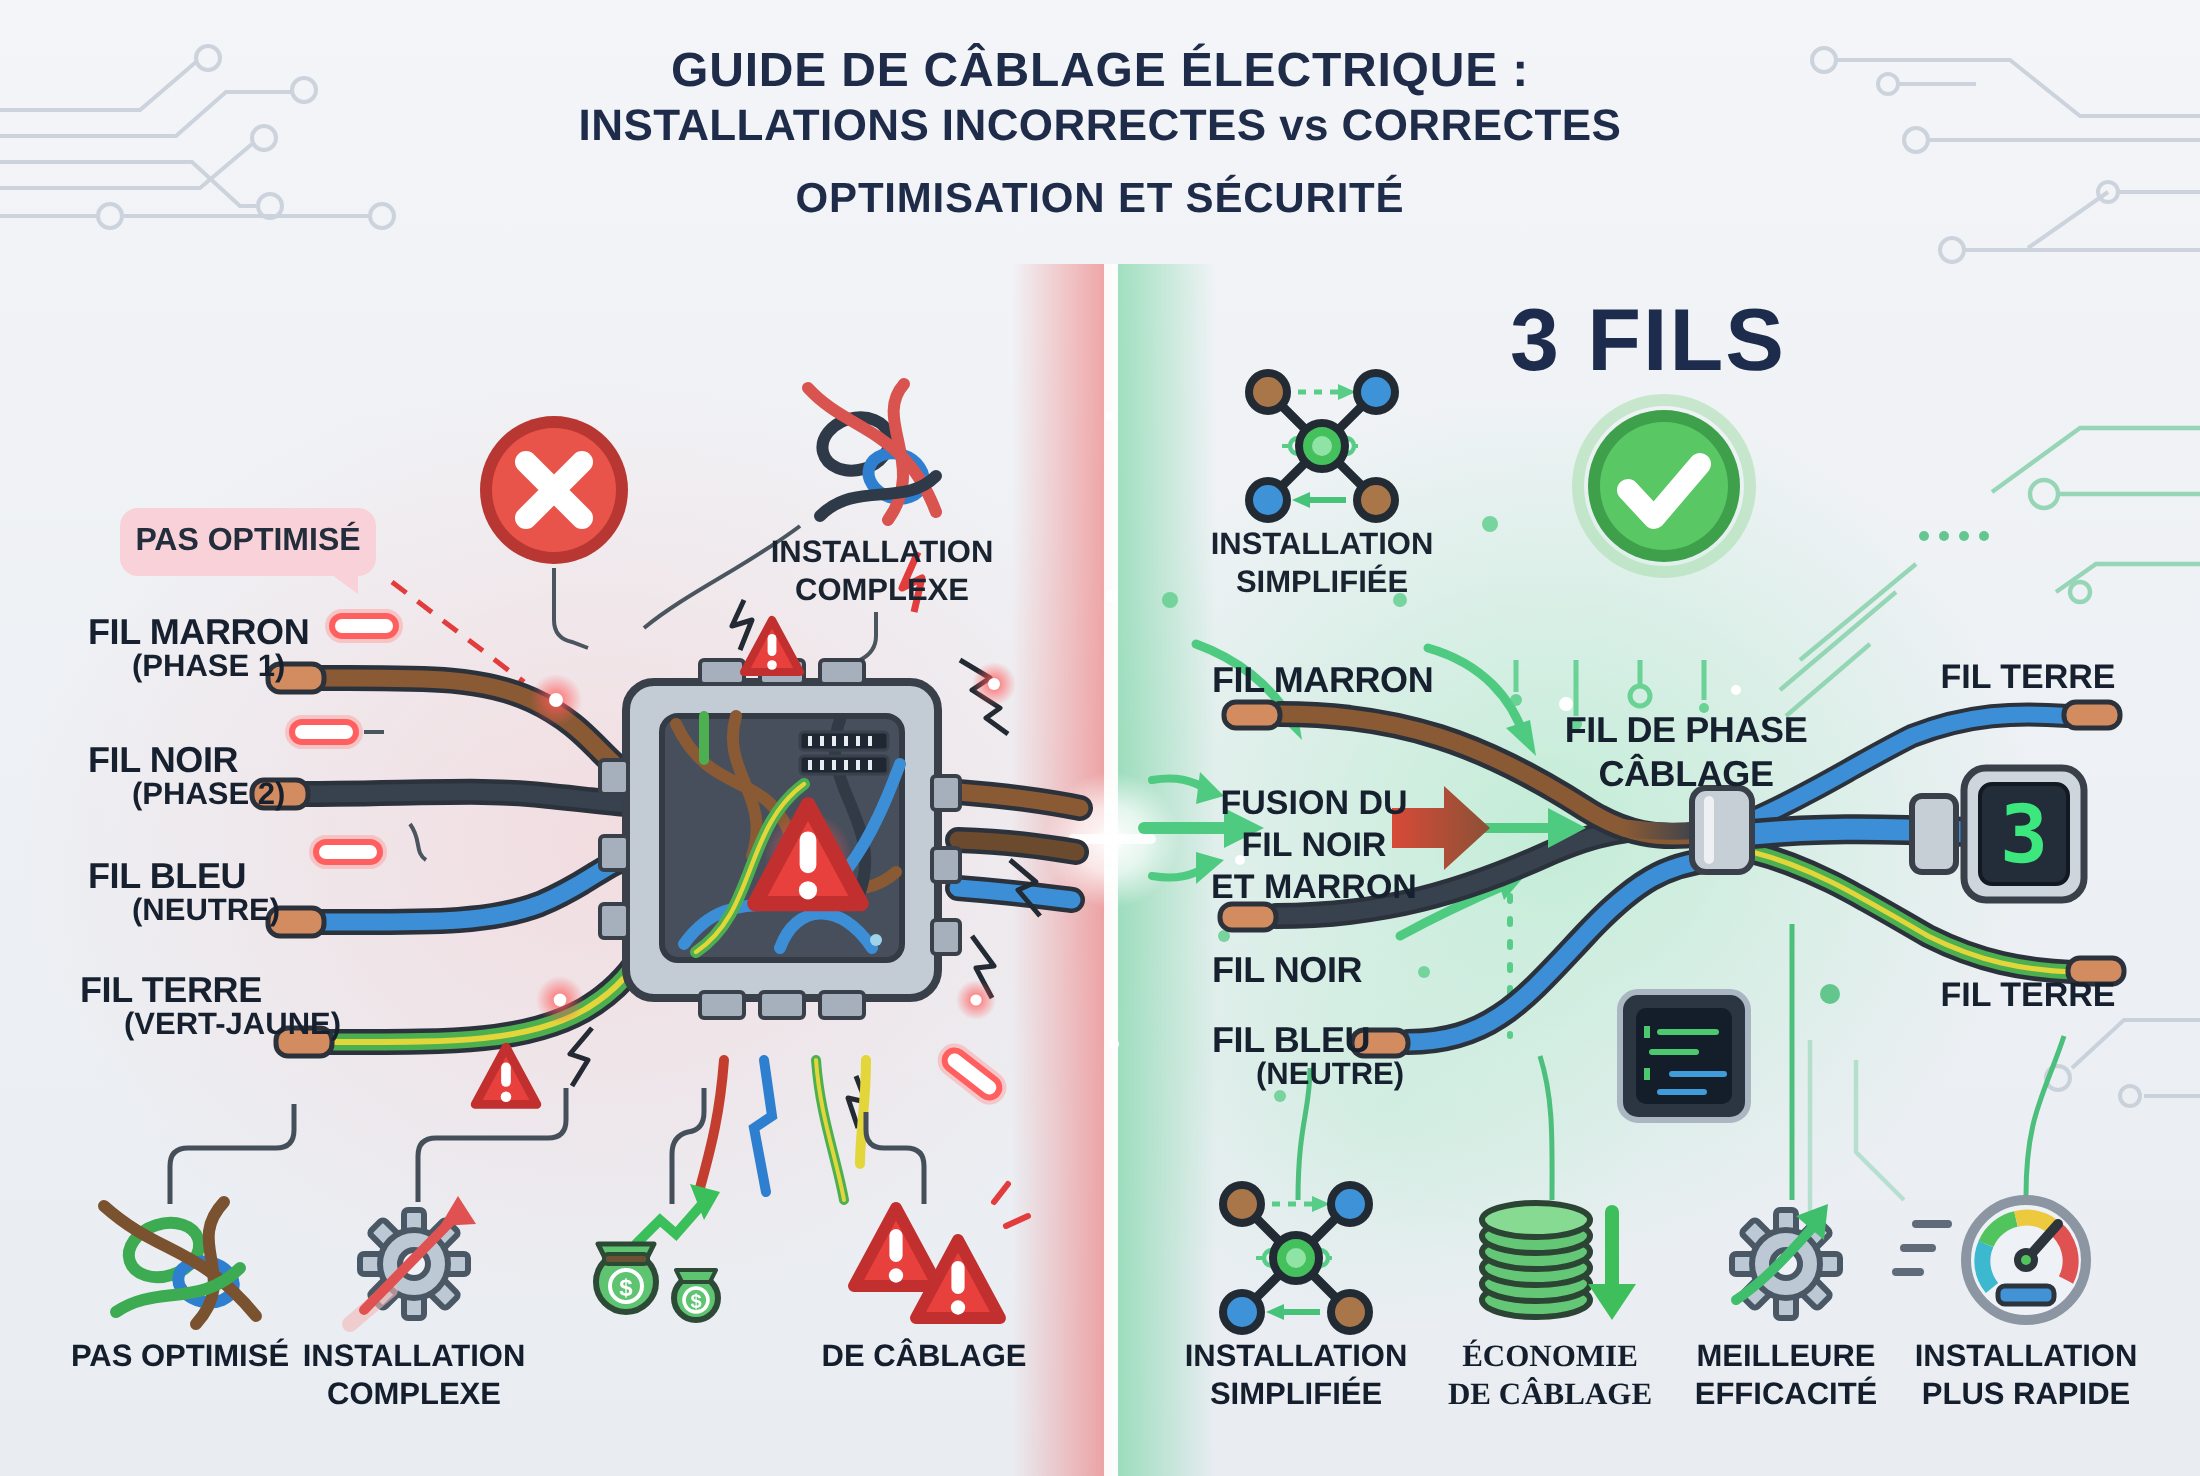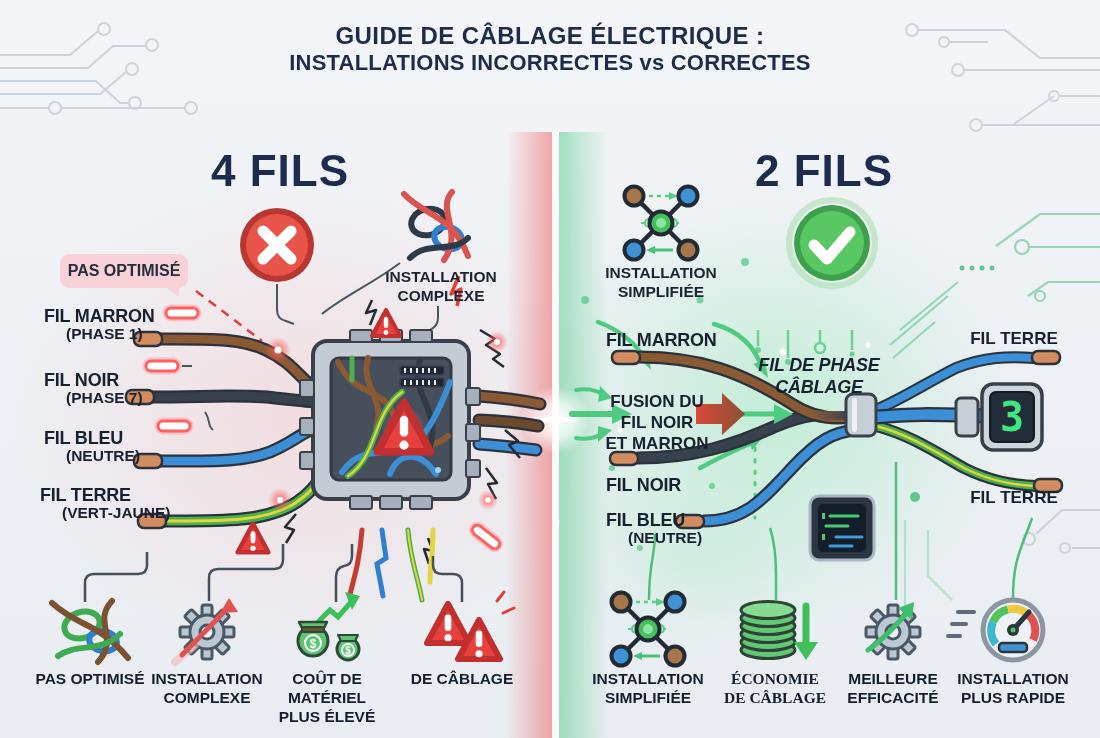--- a/index.html
+++ b/index.html
@@ -504,42 +504,42 @@
     </g>
     <path d="M1013,630 L1029,612" stroke="#2c343c" stroke-width="5" stroke-linecap="round"></path>
     <circle cx="1013" cy="630" r="6" fill="#2c343c"></circle>
         <circle cx="1013" cy="630" r="2.5" fill="#52c45e"></circle>
     <rect x="999" y="643" width="28" height="9" rx="3.5" fill="#4193d6" stroke="#2c343c" stroke-width="2.5"></rect>
   </g>
 </svg>
 
 <div class="abs ttl t1">GUIDE DE CÂBLAGE ÉLECTRIQUE :</div>
 <div class="abs ttl t2">INSTALLATIONS INCORRECTES vs CORRECTES</div>
-
-<div class="abs big-heading" style="left:170px;top:146px;">4 FILS</div>
-<div class="abs big-heading" style="left:714px;top:146px;">2 FILS</div>
+<div class="abs ttl t3">OPTIMISATION ET SÉCURITÉ</div>
+
+<div class="abs big-heading" style="left:714px;top:146px;">3 FILS</div>
 
 <div class="abs badge">PAS OPTIMISÉ</div>
 
 <div class="abs cap" style="left:366px;top:267px;">
   <div>INSTALLATION</div>
   <div>COMPLEXE</div>
 </div>
 <div class="abs cap" style="left:586px;top:263px;">
   <div>INSTALLATION</div>
   <div>SIMPLIFIÉE</div>
 </div>
 
 <div class="abs wl" style="left:44px;top:306px;">
   <div class="n">FIL MARRON</div>
   <div class="d">(PHASE 1)</div>
 </div>
 <div class="abs wl" style="left:44px;top:370px;">
   <div class="n">FIL NOIR</div>
-  <div class="d">(PHASE 7)</div>
+  <div class="d">(PHASE 2)</div>
 </div>
 <div class="abs wl" style="left:44px;top:428px;">
   <div class="n">FIL BLEU</div>
   <div class="d">(NEUTRE)</div>
 </div>
 <div class="abs wl" style="left:40px;top:485px;">
   <div class="n">FIL TERRE</div>
   <div class="d">(VERT-JAUNE)</div>
 </div>
 
@@ -547,39 +547,35 @@
 <div class="abs fusion" style="left:592px;top:391px;">
   <div>FUSION DU</div>
   <div>FIL NOIR</div>
   <div>ET MARRON</div>
 </div>
 <div class="abs rlab" style="left:606px;top:475px;">FIL NOIR</div>
 <div class="abs wl" style="left:606px;top:510px;">
   <div class="n">FIL BLEU</div>
   <div class="d">(NEUTRE)</div>
 </div>
-<div class="abs phase" style="left:734px;top:354px;font-style:italic;">
+<div class="abs phase" style="left:758px;top:354px;">
   <div>FIL DE PHASE</div>
   <div>CÂBLAGE</div>
 </div>
 <div class="abs terre" style="left:964px;top:329px;">FIL TERRE</div>
 <div class="abs terre" style="left:964px;top:488px;">FIL TERRE</div>
 
 <div class="abs fi" style="left:15px;">
   <div>PAS OPTIMISÉ</div>
   <div></div>
 </div>
 <div class="abs fi" style="left:132px;">
   <div>INSTALLATION</div>
   <div>COMPLEXE</div>
 </div>
-<div class="abs fi" style="left:252px;">
-  <div>COÛT DE MATÉRIEL</div>
-  <div>PLUS ÉLEVÉ</div>
-</div>
 <div class="abs fi" style="left:387px;">
   <div>DE CÂBLAGE</div>
 </div>
 <div class="abs fi" style="left:573px;">
   <div>INSTALLATION</div>
   <div>SIMPLIFIÉE</div>
 </div>
 <div class="abs fi" style="left:700px;font-family:Liberation Serif, serif;">
   <div>ÉCONOMIE</div>
   <div>DE CÂBLAGE</div>

